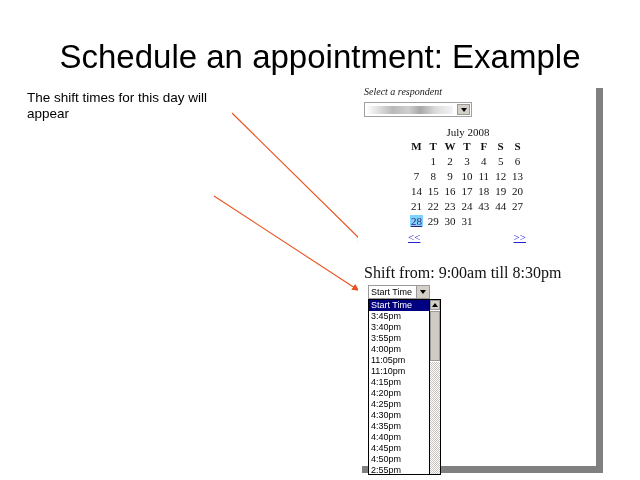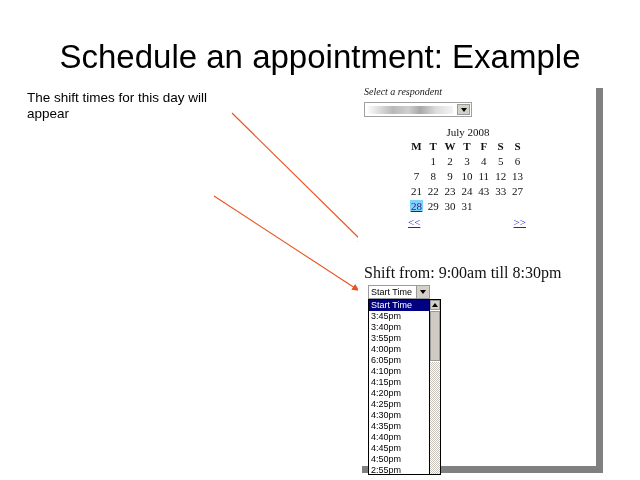--- a/index.html
+++ b/index.html
@@ -179,26 +179,35 @@
           <tr>
             <td>7</td>
             <td>8</td>
             <td>9</td>
             <td>10</td>
             <td>11</td>
             <td>12</td>
             <td>13</td>
           </tr>
           <tr>
+            <td>14</td>
+            <td>15</td>
+            <td>16</td>
+            <td>17</td>
+            <td>18</td>
+            <td>19</td>
+            <td>20</td>
+          </tr>
+          <tr>
             <td>21</td>
             <td>22</td>
             <td>23</td>
             <td>24</td>
             <td>43</td>
-            <td>33</td>
+            <td>44</td>
             <td>27</td>
           </tr>
           <tr>
             <td class="sel"><span>28</span></td>
             <td>29</td>
             <td>30</td>
             <td>31</td>
             <td></td>
             <td></td>
             <td></td>
@@ -219,22 +228,22 @@
           <i class="caret"></i>
         </span>
     </div>
 
     <div class="st-list">
       <div class="opt sel">Start Time</div>
       <div class="opt">3:45pm</div>
       <div class="opt">3:40pm</div>
       <div class="opt">3:55pm</div>
       <div class="opt">4:00pm</div>
-      <div class="opt">6:05pm</div>
-      <div class="opt">4:10pm</div>
+      <div class="opt">11:05pm</div>
+      <div class="opt">11:10pm</div>
       <div class="opt">4:15pm</div>
       <div class="opt">4:20pm</div>
       <div class="opt">4:25pm</div>
       <div class="opt">4:30pm</div>
       <div class="opt">4:35pm</div>
       <div class="opt">4:40pm</div>
       <div class="opt">4:45pm</div>
       <div class="opt">4:50pm</div>
       <div class="opt">2:55pm</div>
     </div>

